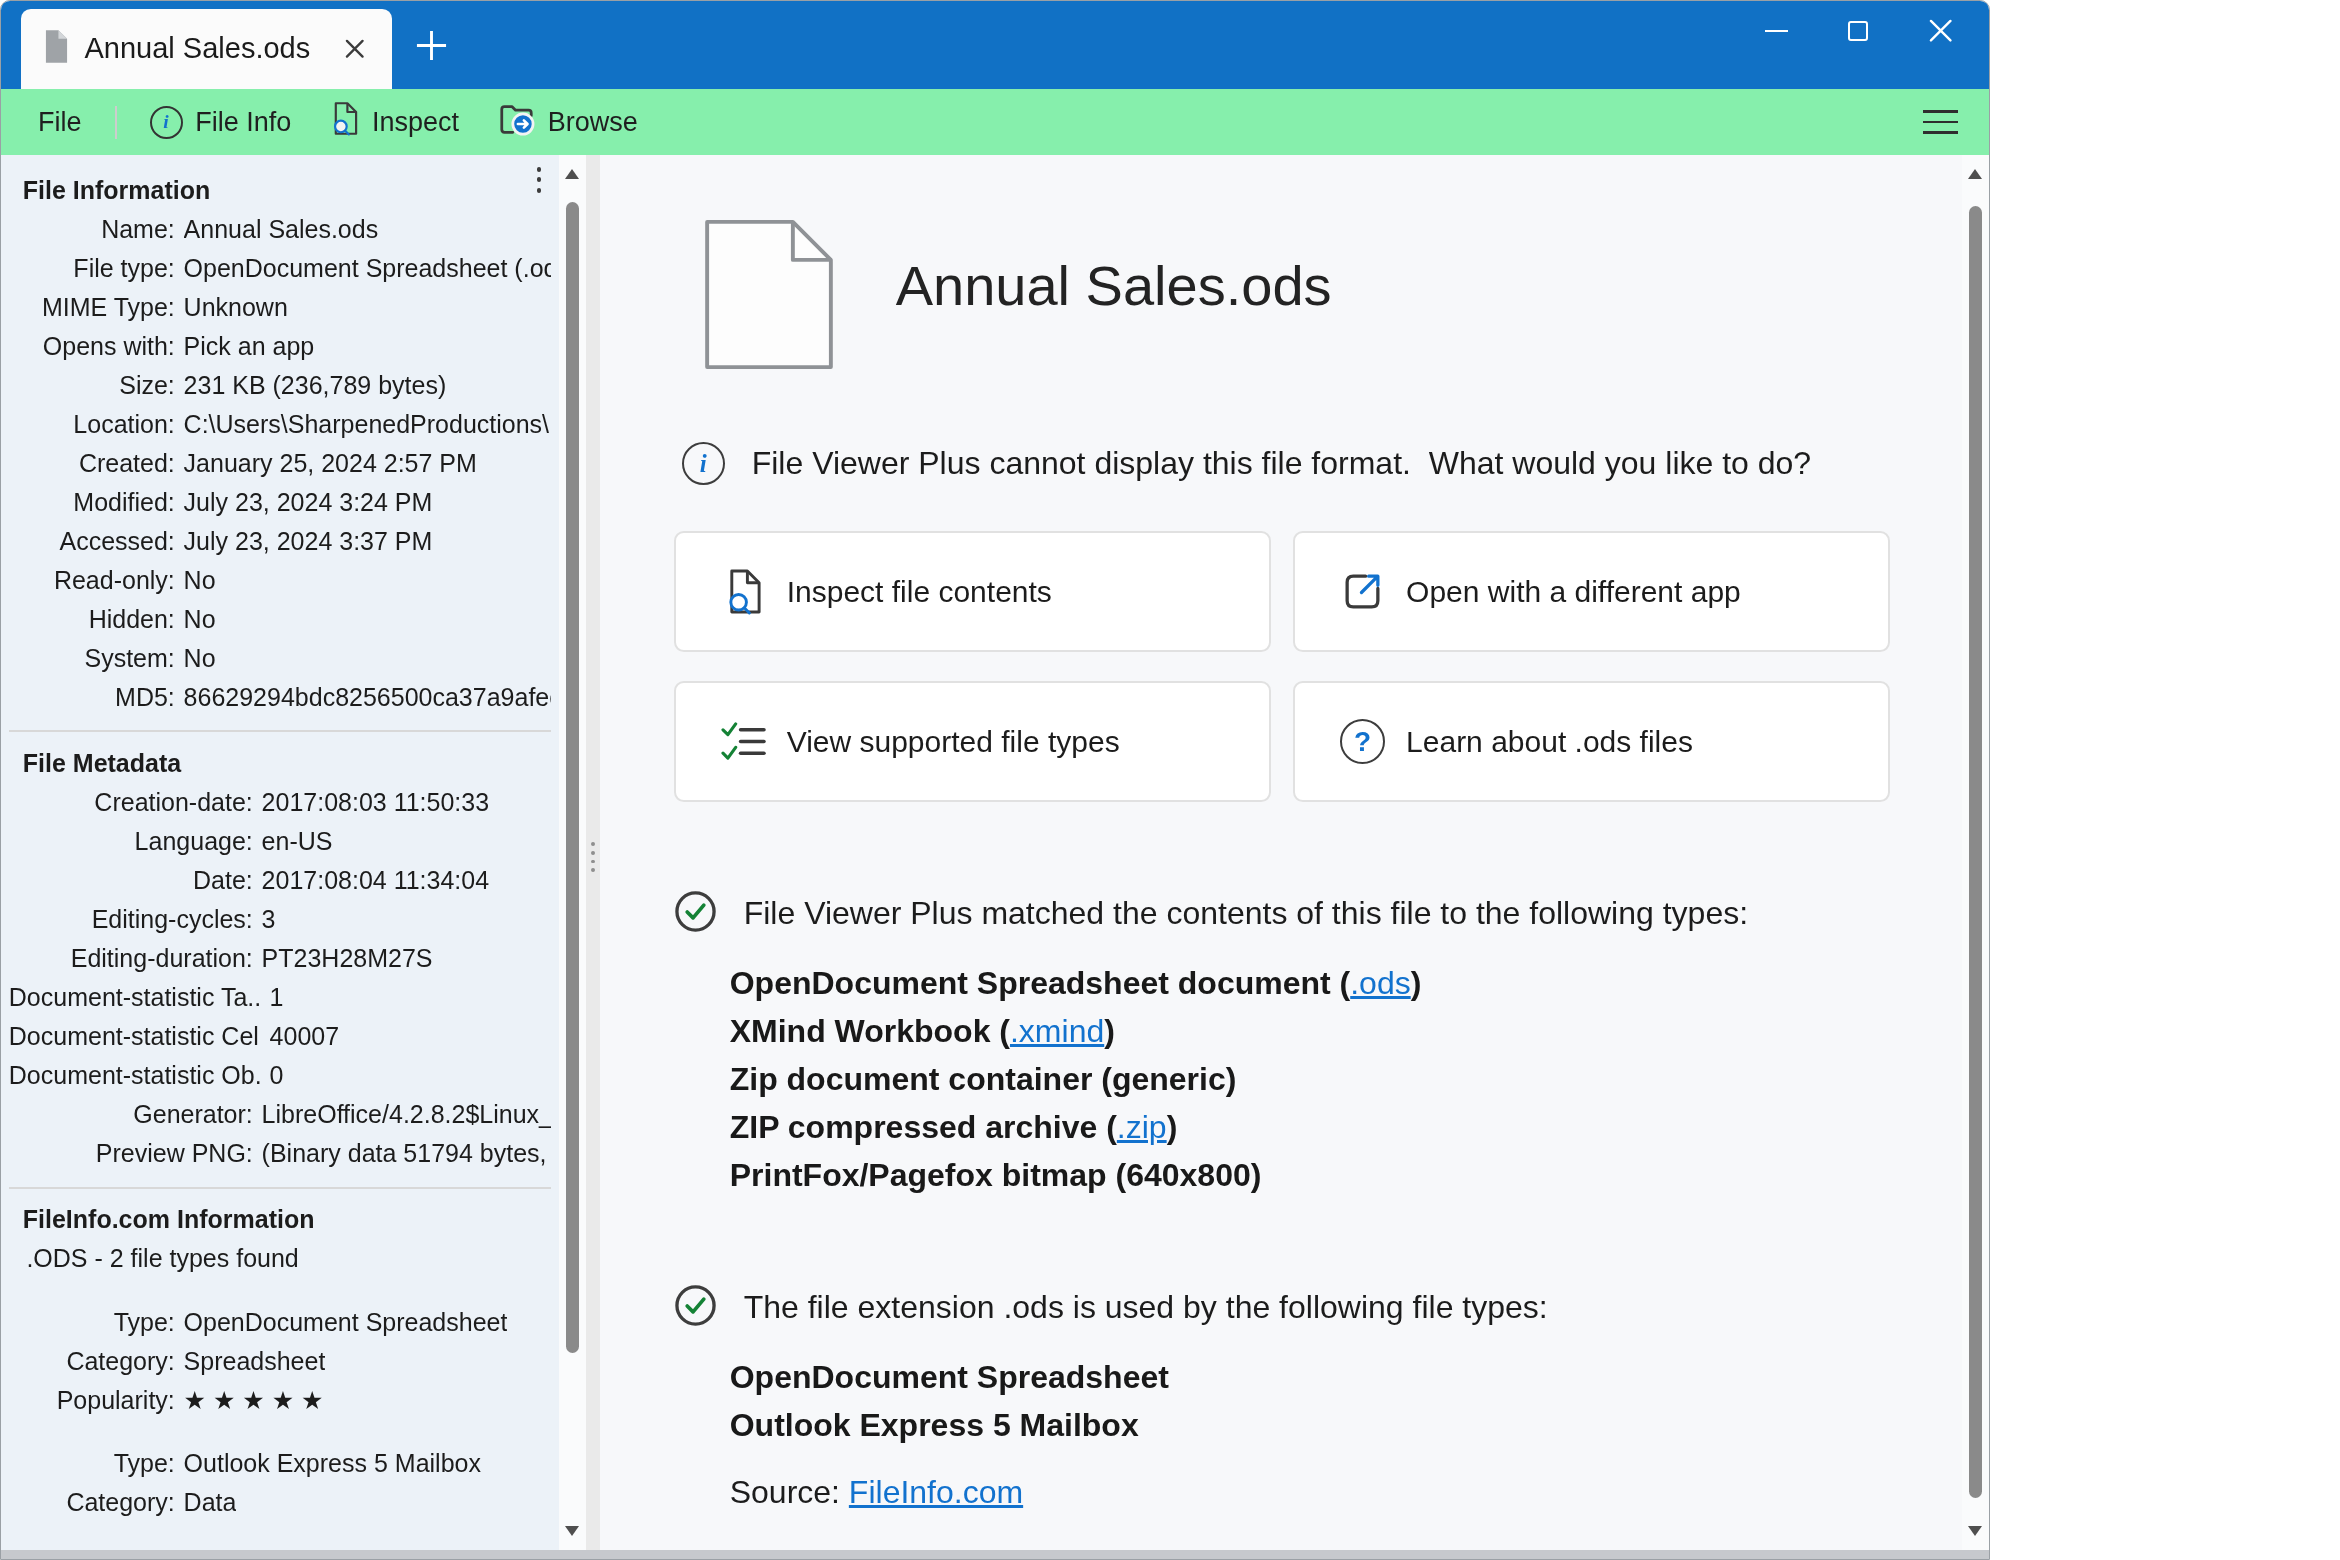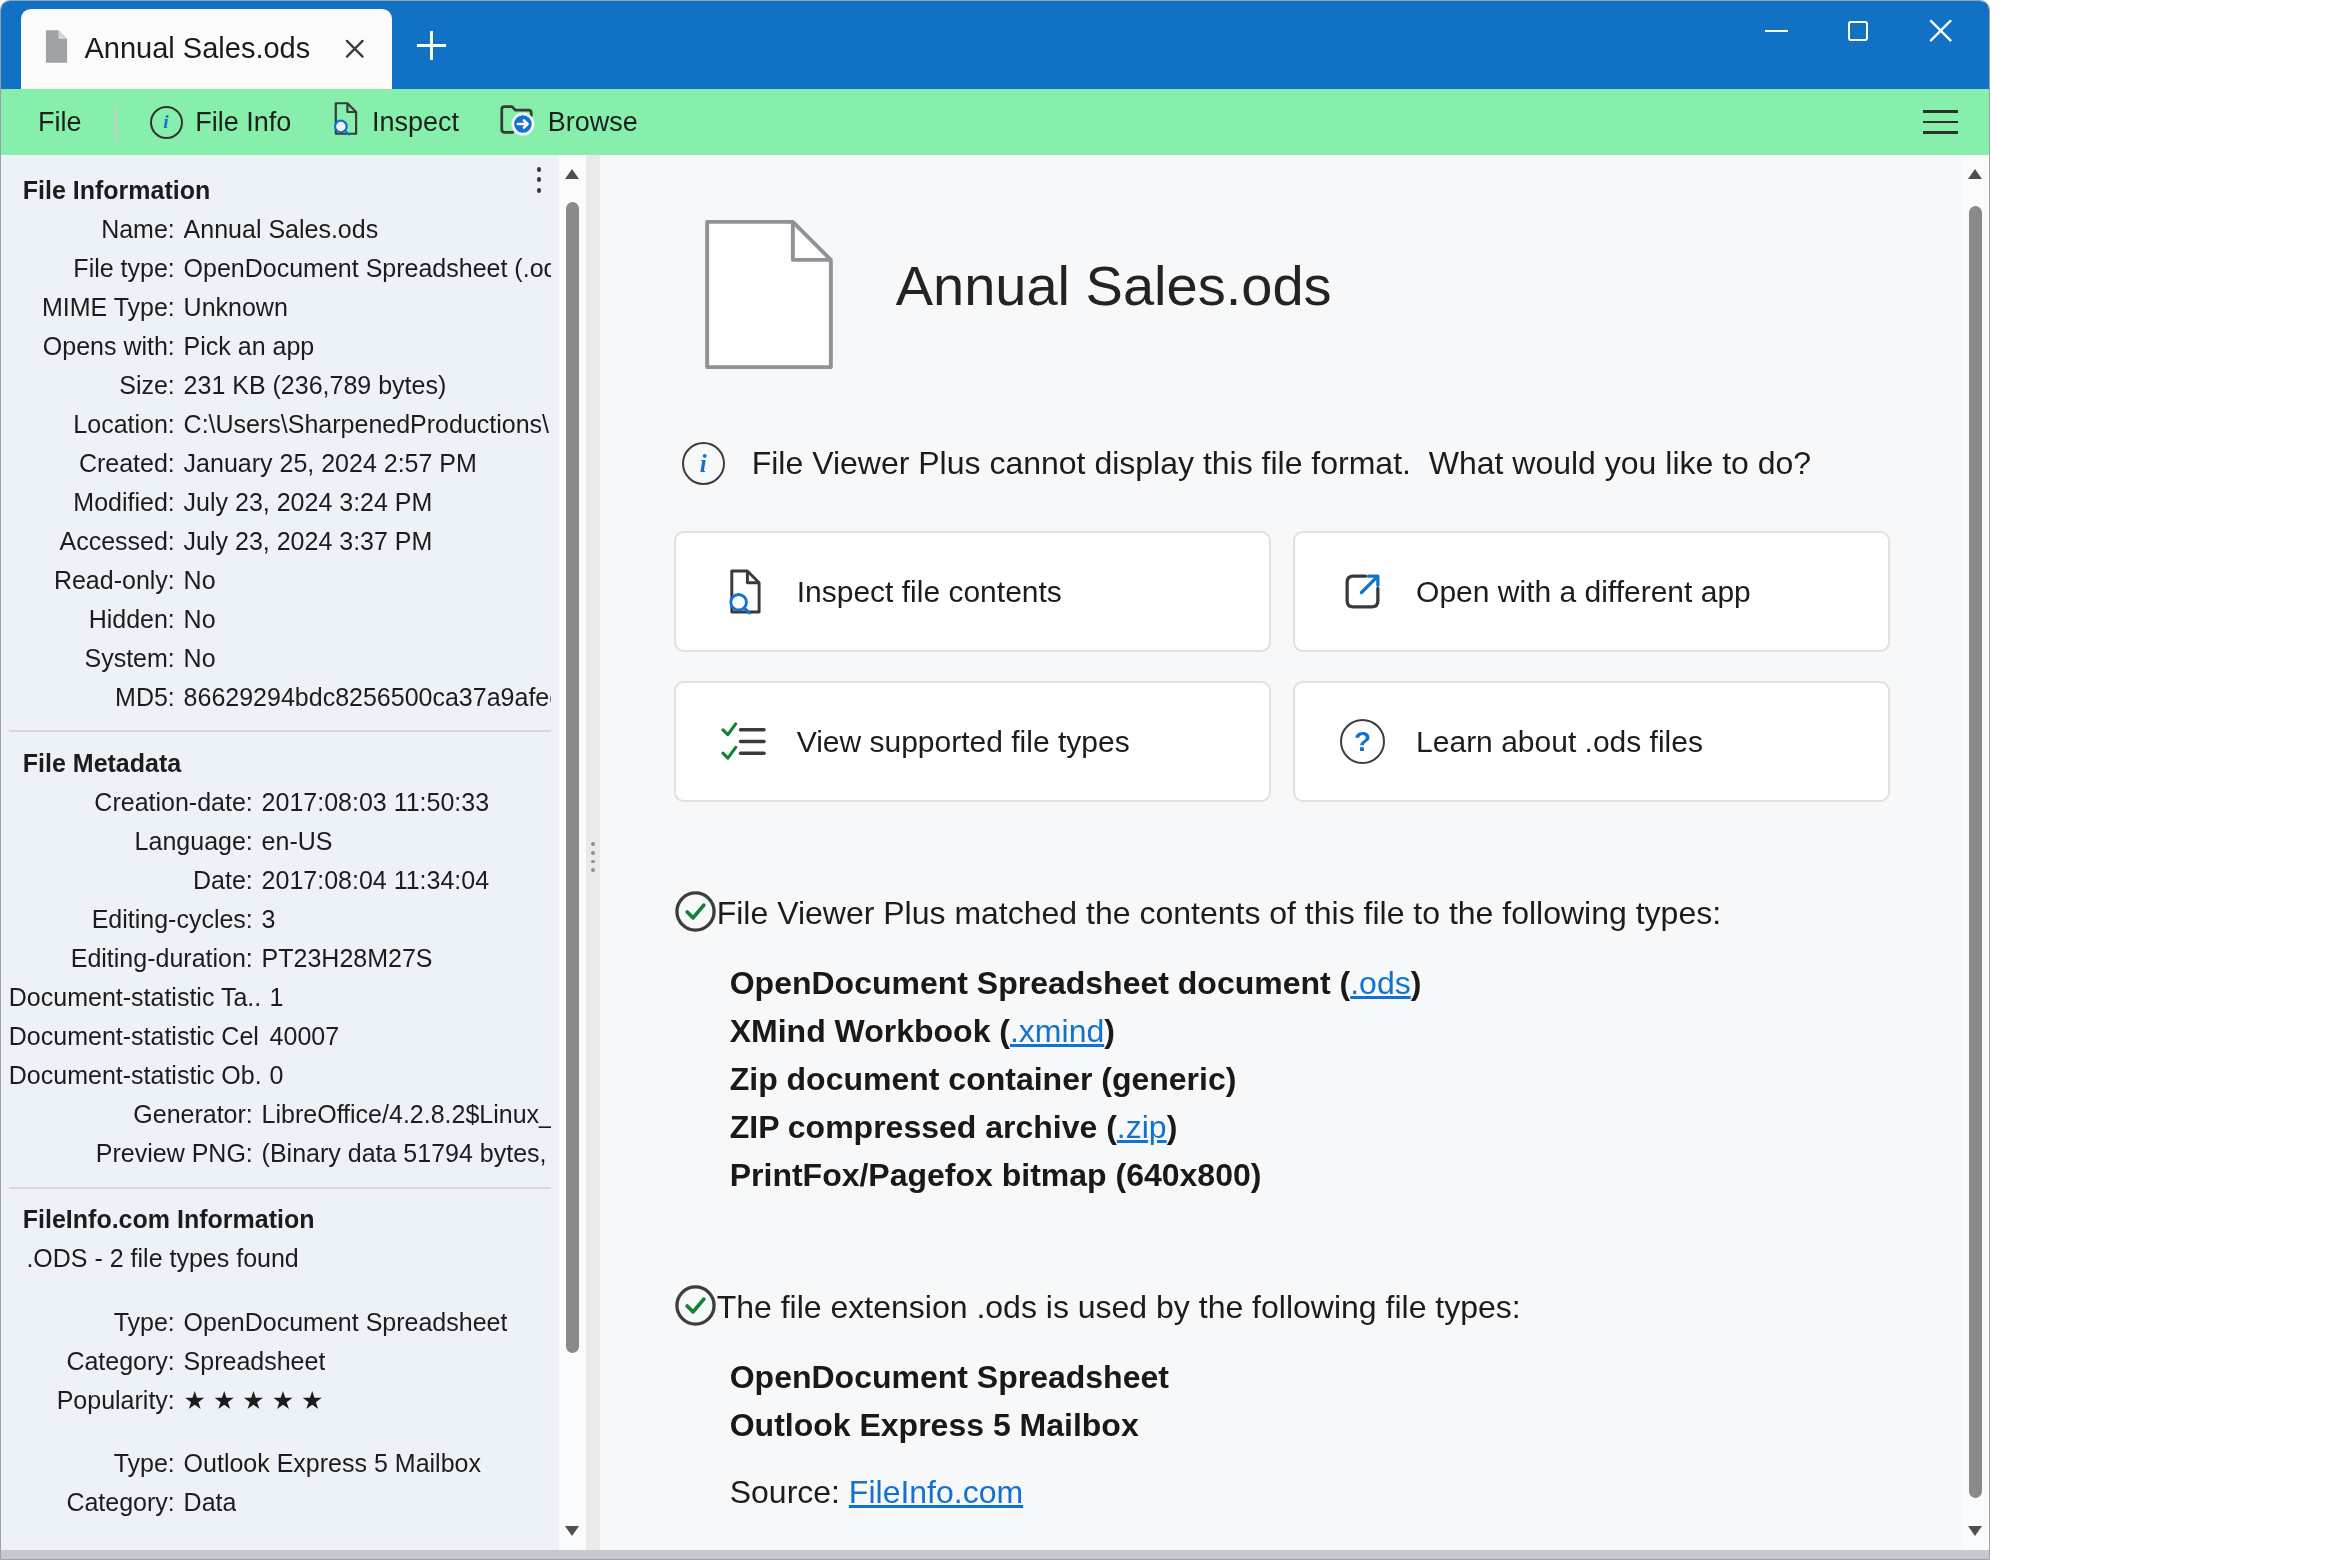--- a/index.html
+++ b/index.html
@@ -62,22 +62,22 @@
   .file-title{position:absolute;left:296px;top:98px;font-size:56px;font-weight:300;color:#232323;white-space:nowrap;}
   .notice-row{position:absolute;left:82px;top:287px;display:flex;align-items:center;gap:27px;}
   .icon-circle{width:43px;height:43px;border:2.9px solid #3d3d3d;border-radius:50%;display:flex;align-items:center;justify-content:center;flex:0 0 43px;}
   .iglyph-lg{color:#1272CE;font:italic bold 25px "Liberation Serif", serif;line-height:1;}
   .notice-text{font-size:32px;color:#1c1c1c;white-space:pre-wrap;}
   .actions{position:absolute;left:74px;top:376px;display:grid;grid-template-columns:597px 597px;grid-auto-rows:121px;column-gap:22.4px;row-gap:29px;}
   .action-btn{background:#ffffff;border:2px solid #E1E1E1;border-radius:9.8px;display:flex;align-items:center;padding-left:39px;cursor:pointer;}
   .action-icon{width:57px;display:flex;justify-content:center;align-items:center;}
   .qcircle{width:45px;height:45px;border:2.9px solid #3d3d3d;border-radius:50%;display:flex;align-items:center;justify-content:center;}
   .qglyph{color:#1272CE;font-weight:bold;font-size:28px;line-height:1;}
-  .action-label{margin-left:25px;font-size:30px;color:#1c1c1c;white-space:nowrap;}
-  .check-head{position:absolute;display:flex;align-items:center;}
+  .action-label{margin-left:15px;font-size:30px;color:#1c1c1c;white-space:nowrap;}
+  .check-head{position:absolute;display:flex;align-items:center;gap:27px;}
   .head-text{font-size:32px;color:#1c1c1c;white-space:nowrap;}
   .match-list{position:absolute;left:130px;top:804px;}
   .ext-list{position:absolute;left:130px;top:1198px;}
   .mitem{line-height:48px;font-size:32px;font-weight:bold;color:#191919;white-space:nowrap;}
   a.link{color:#1272CE;text-decoration:underline;font-weight:normal;cursor:pointer;}
   .source-row{position:absolute;left:130px;top:1319px;font-size:32px;color:#1c1c1c;white-space:nowrap;}
   .bottom-strip{height:11.7px;background:#C6C9CD;}
 </style>
 </head>
 <body>

